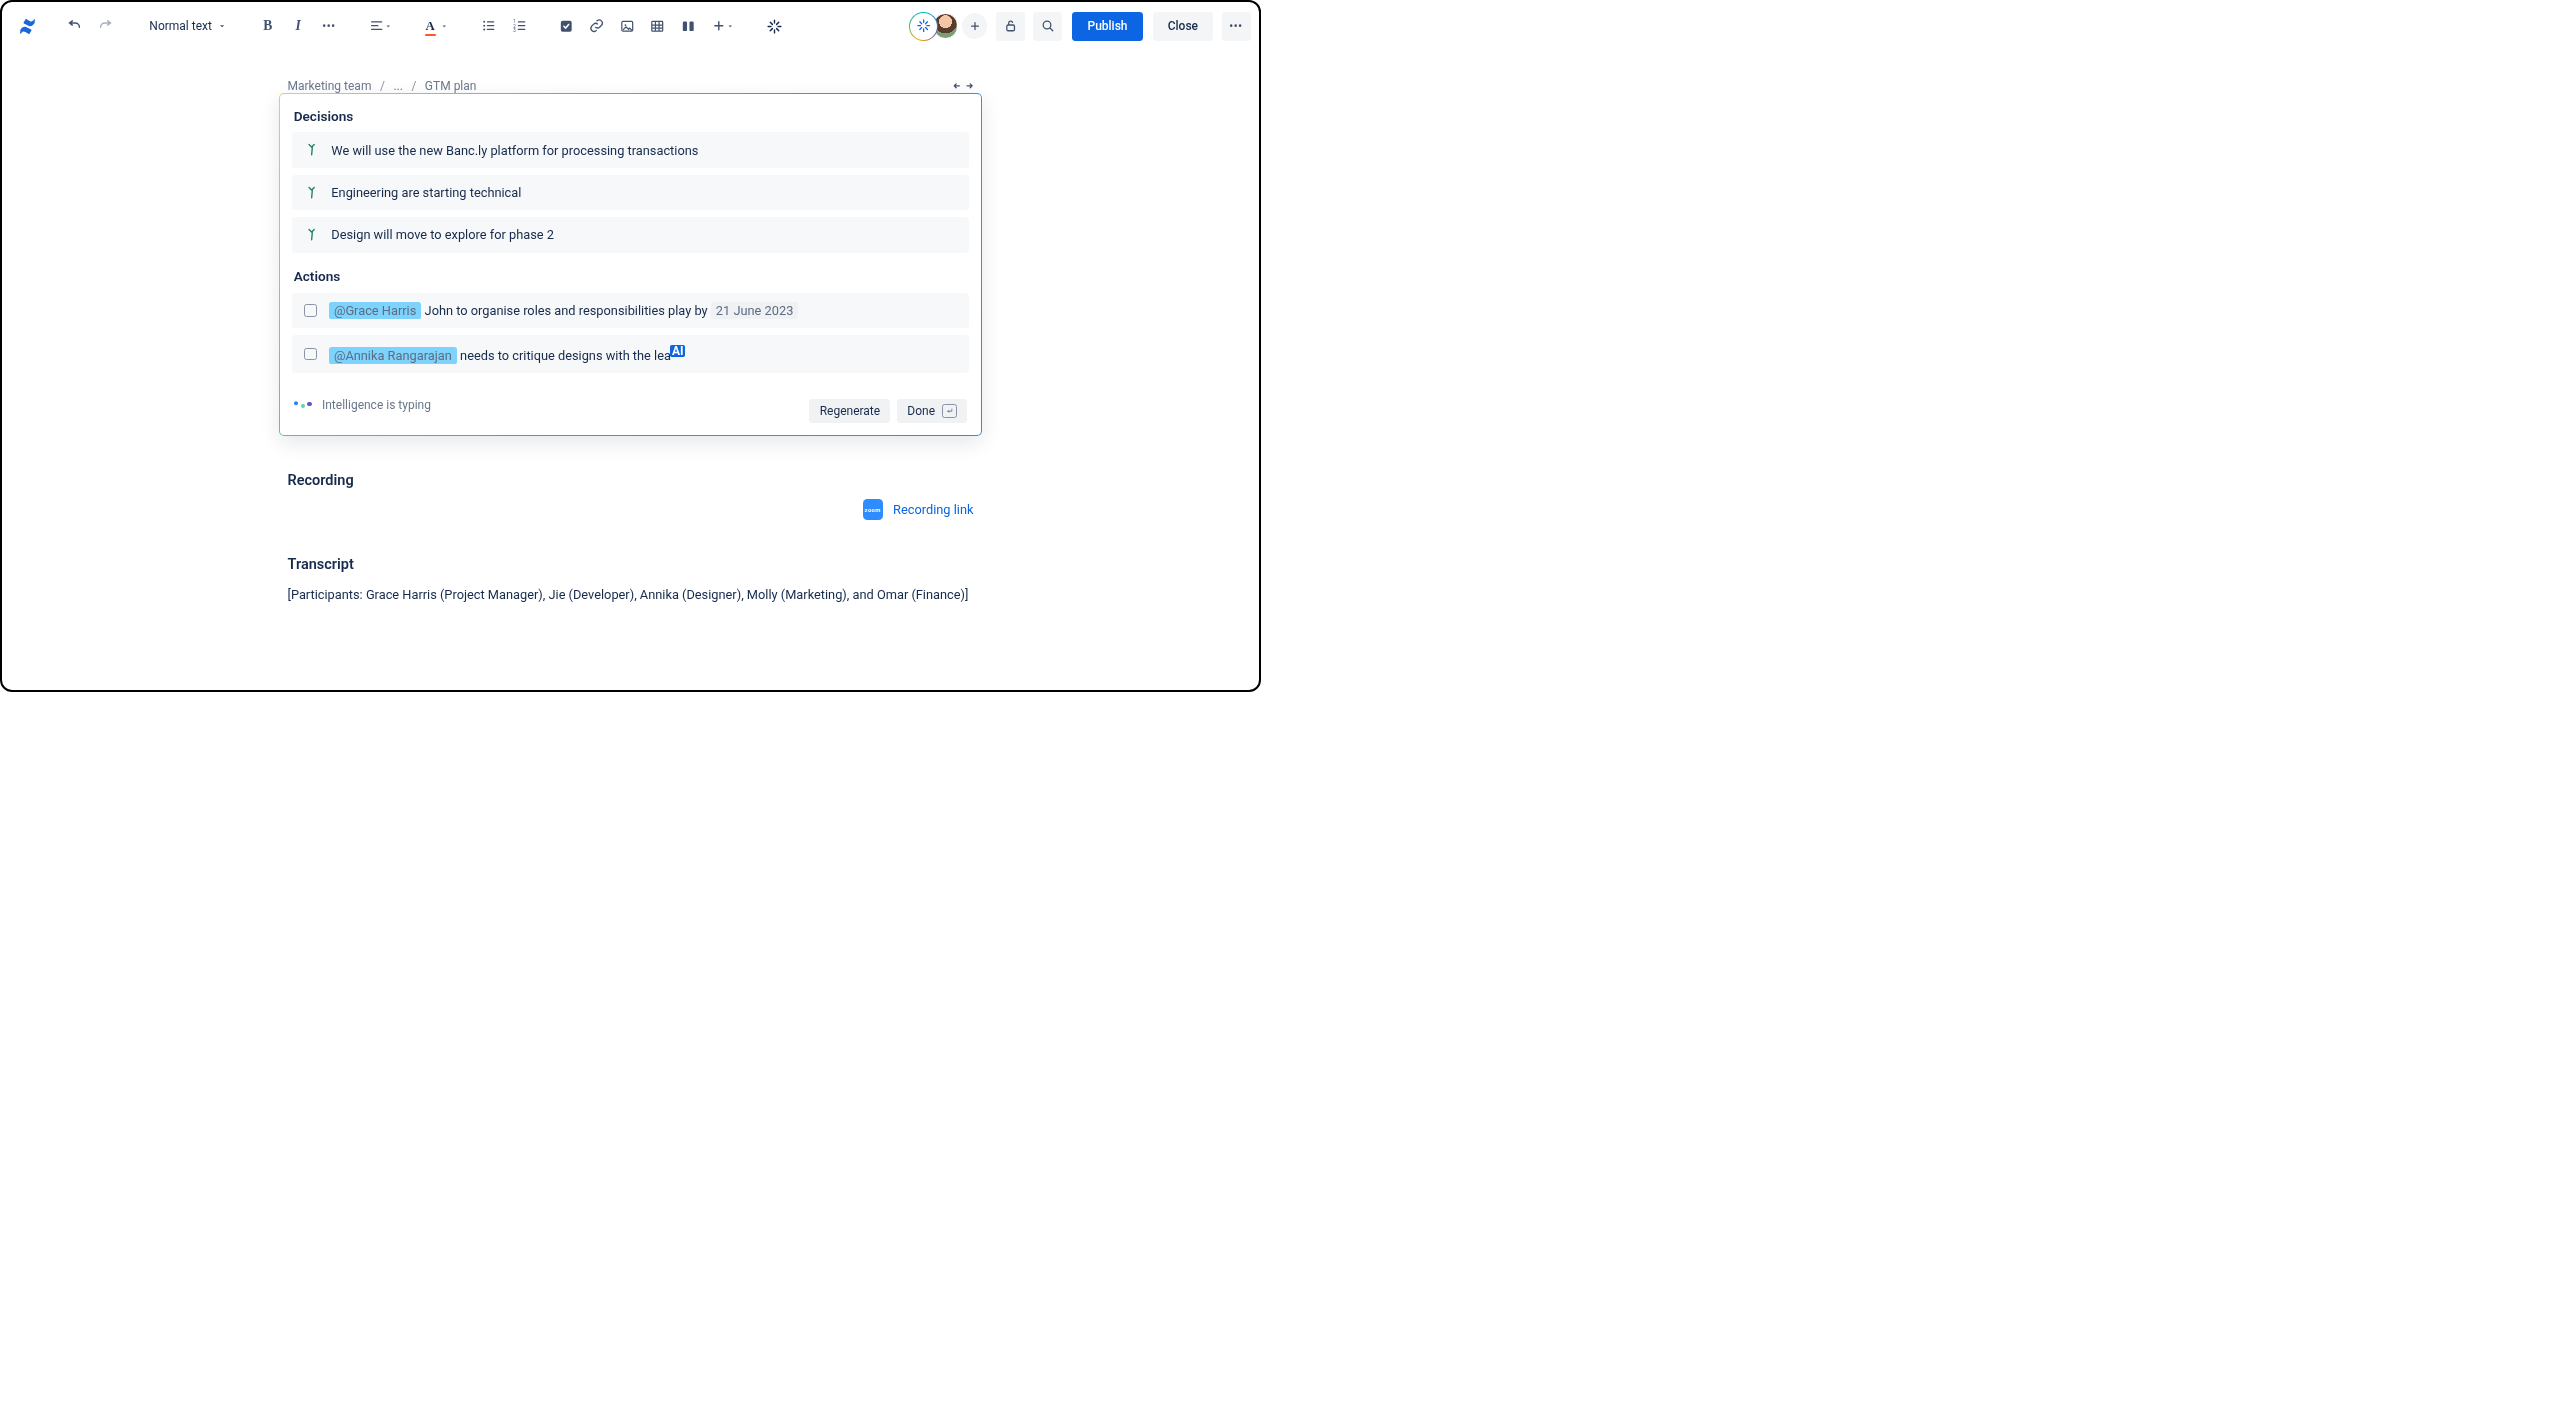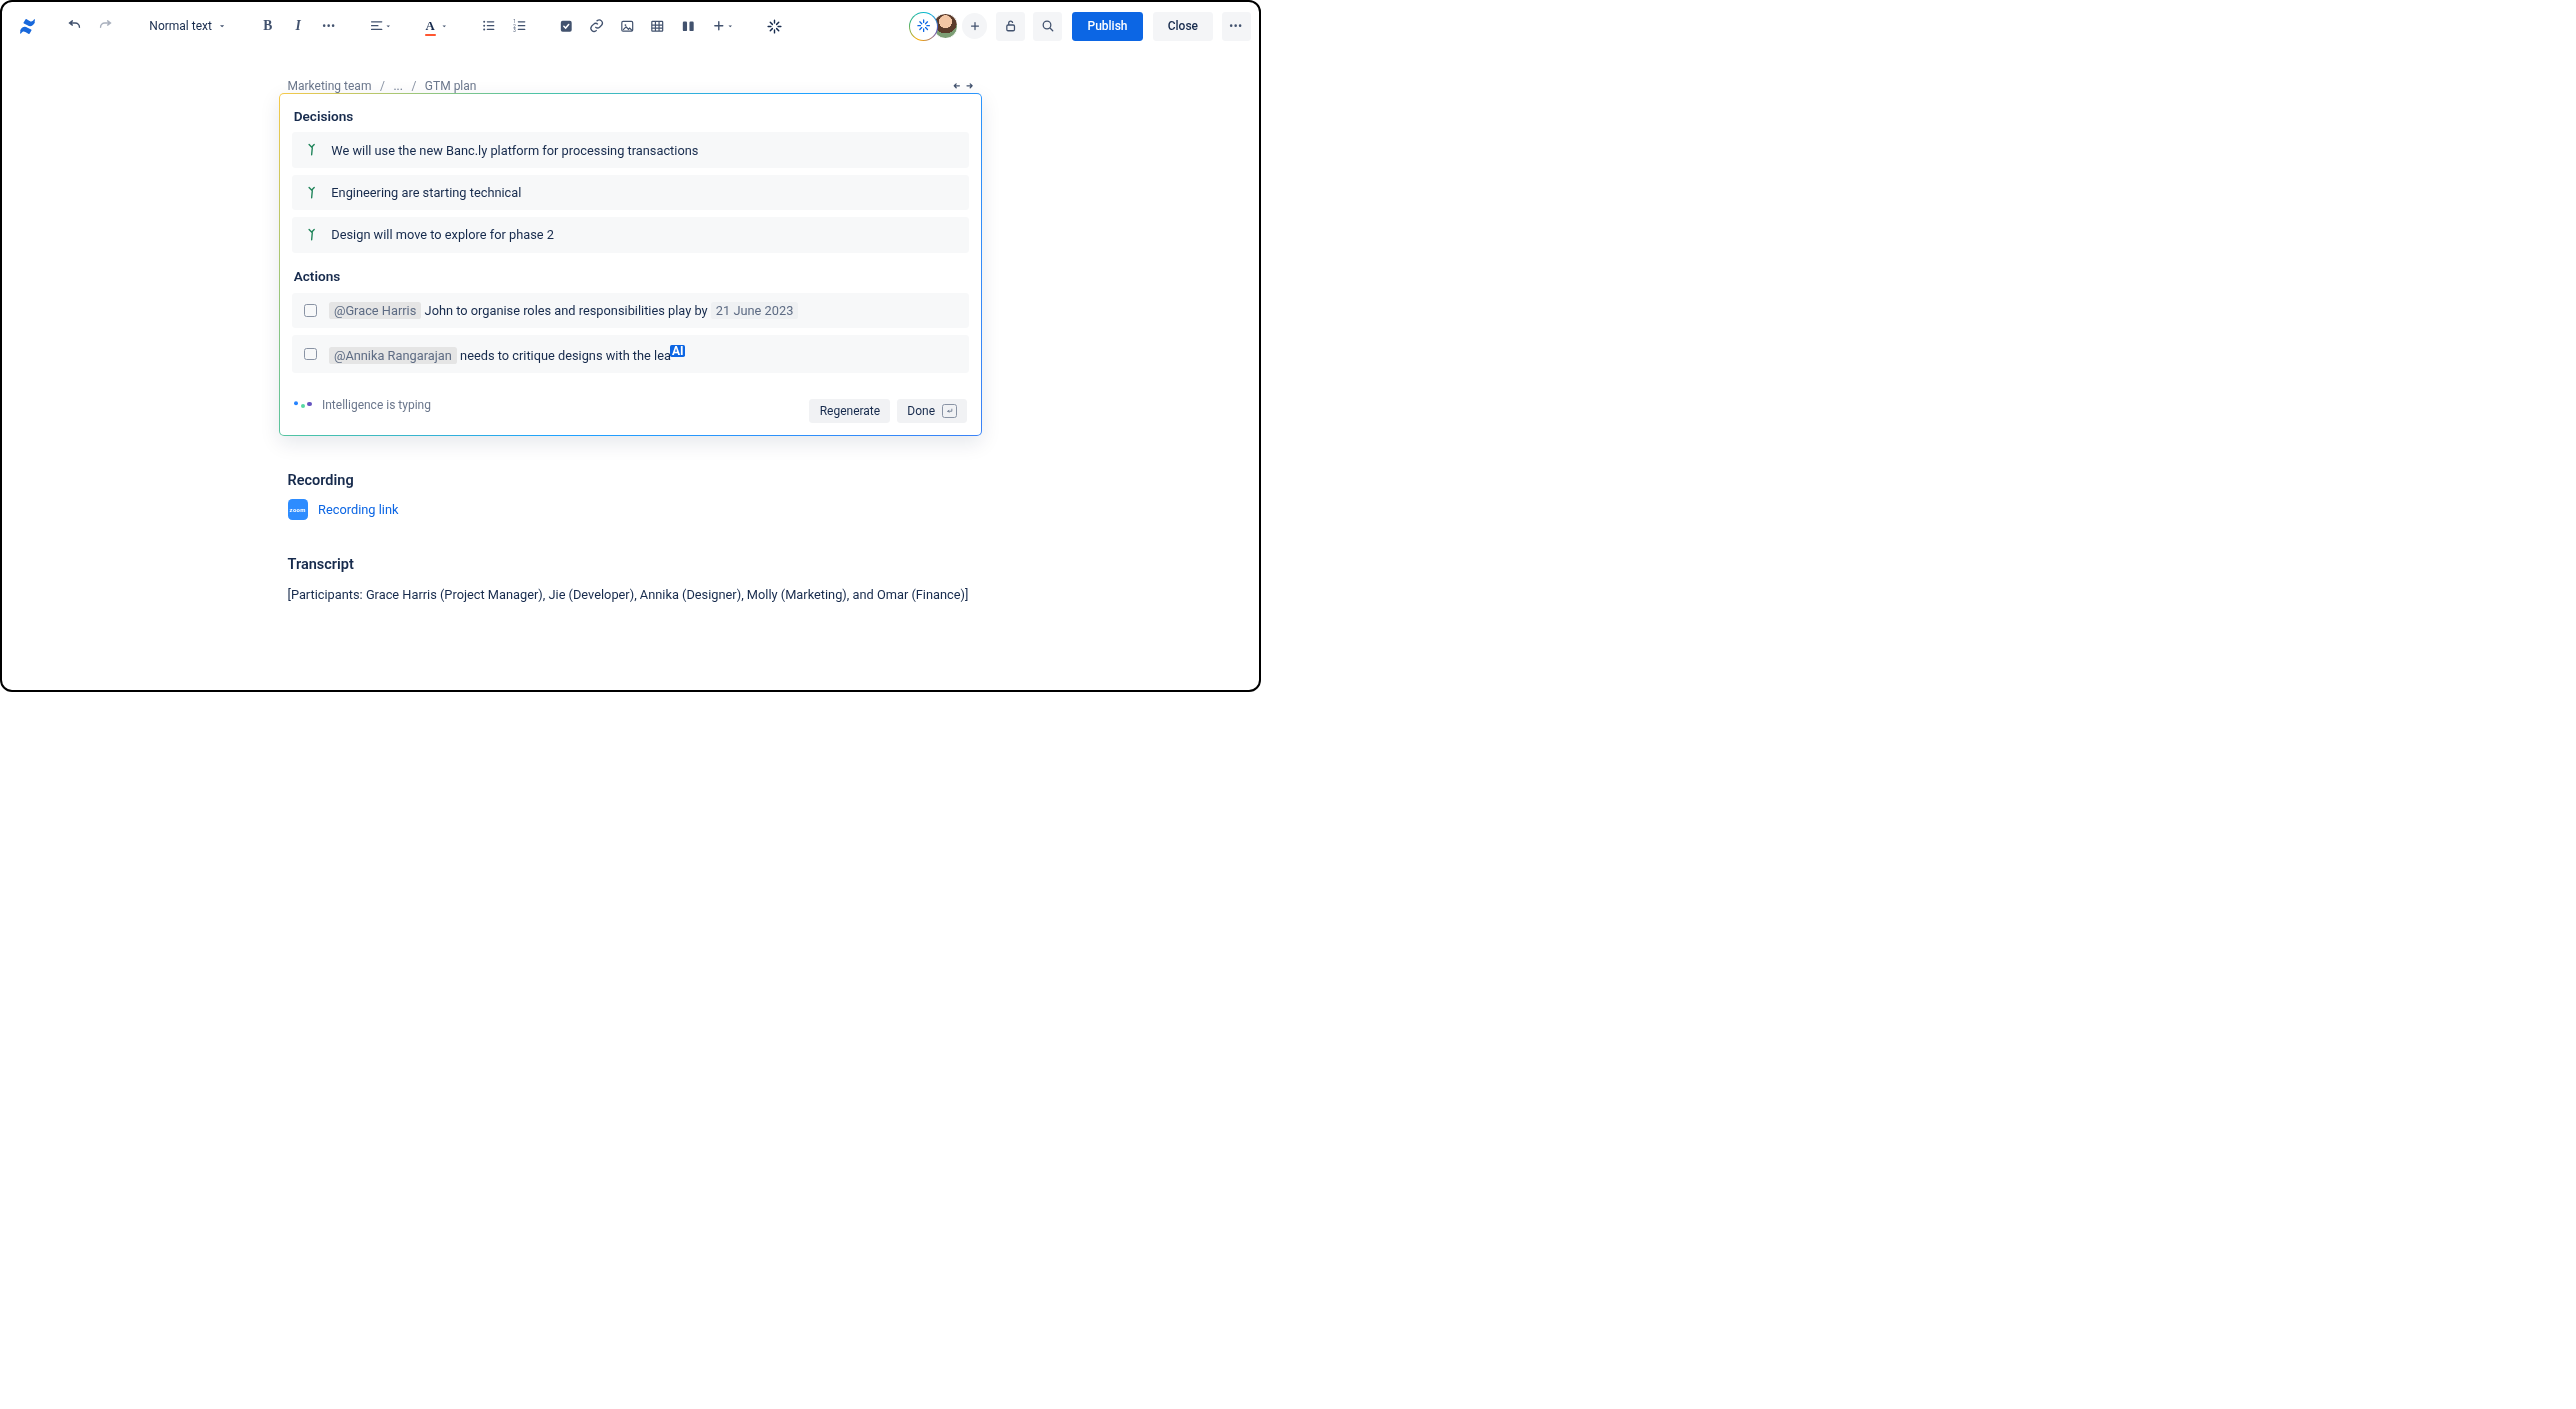--- a/index.html
+++ b/index.html
@@ -128,21 +128,21 @@
     margin-bottom: 6.8px;
     display: flex; align-items: center; gap: 12px;
     color: #172B4D; font-size: 12.8px;
   }
   .dec-icon { color: #1F845A; flex-shrink: 0; }
   .act-check {
     width: 12.8px; height: 12.8px; border: 1.7px solid #8993A4;
     border-radius: 2.6px; flex-shrink: 0;
   }
   .mention {
-    background: #e5e5e5; color: #5E6C84;
+    background: #7dd3fc; color: #5E6C84;
     padding: 0.9px 5.1px; border-radius: 2.6px;
     font-size: 12.8px;
   }
   .date-chip {
     background: #EFF1F3; color: #5E6C84;
     padding: 0.9px 5.1px; border-radius: 2.6px;
   }
   .ai-cursor {
     display: inline-block; width: 15.3px; height: 12px;
     background: #0C66E4; color: #fff;
@@ -172,21 +172,21 @@
   .enter-key {
     width: 15.3px; height: 13.6px; border: 0.9px solid #8993A4;
     border-radius: 2.6px; display: inline-flex;
     align-items: center; justify-content: center;
   }
 
   .section-h2 {
     font-size: 14.5px; font-weight: 600; color: #172B4D;
     margin: 36px 0 10.2px;
   }
-  .rec-row { display: flex; align-items: center; gap: 10.2px; }
+  .rec-row { display: flex; align-items: center; gap: 10.2px; justify-content: flex-end; }
   .zoom-badge {
     width: 20.4px; height: 20.4px; border-radius: 4.3px;
     background: #2D8CFF; color: #fff; font-size: 6px;
     font-weight: 700; display: flex; align-items: center;
     justify-content: center; letter-spacing: 0.3px;
   }
   .rec-link { color: #0C66E4; font-size: 12.8px; }
   .transcript { font-size: 12.8px; color: #172B4D; margin-top: 12px; line-height: 1.5; }
 
   svg { display: block; }

